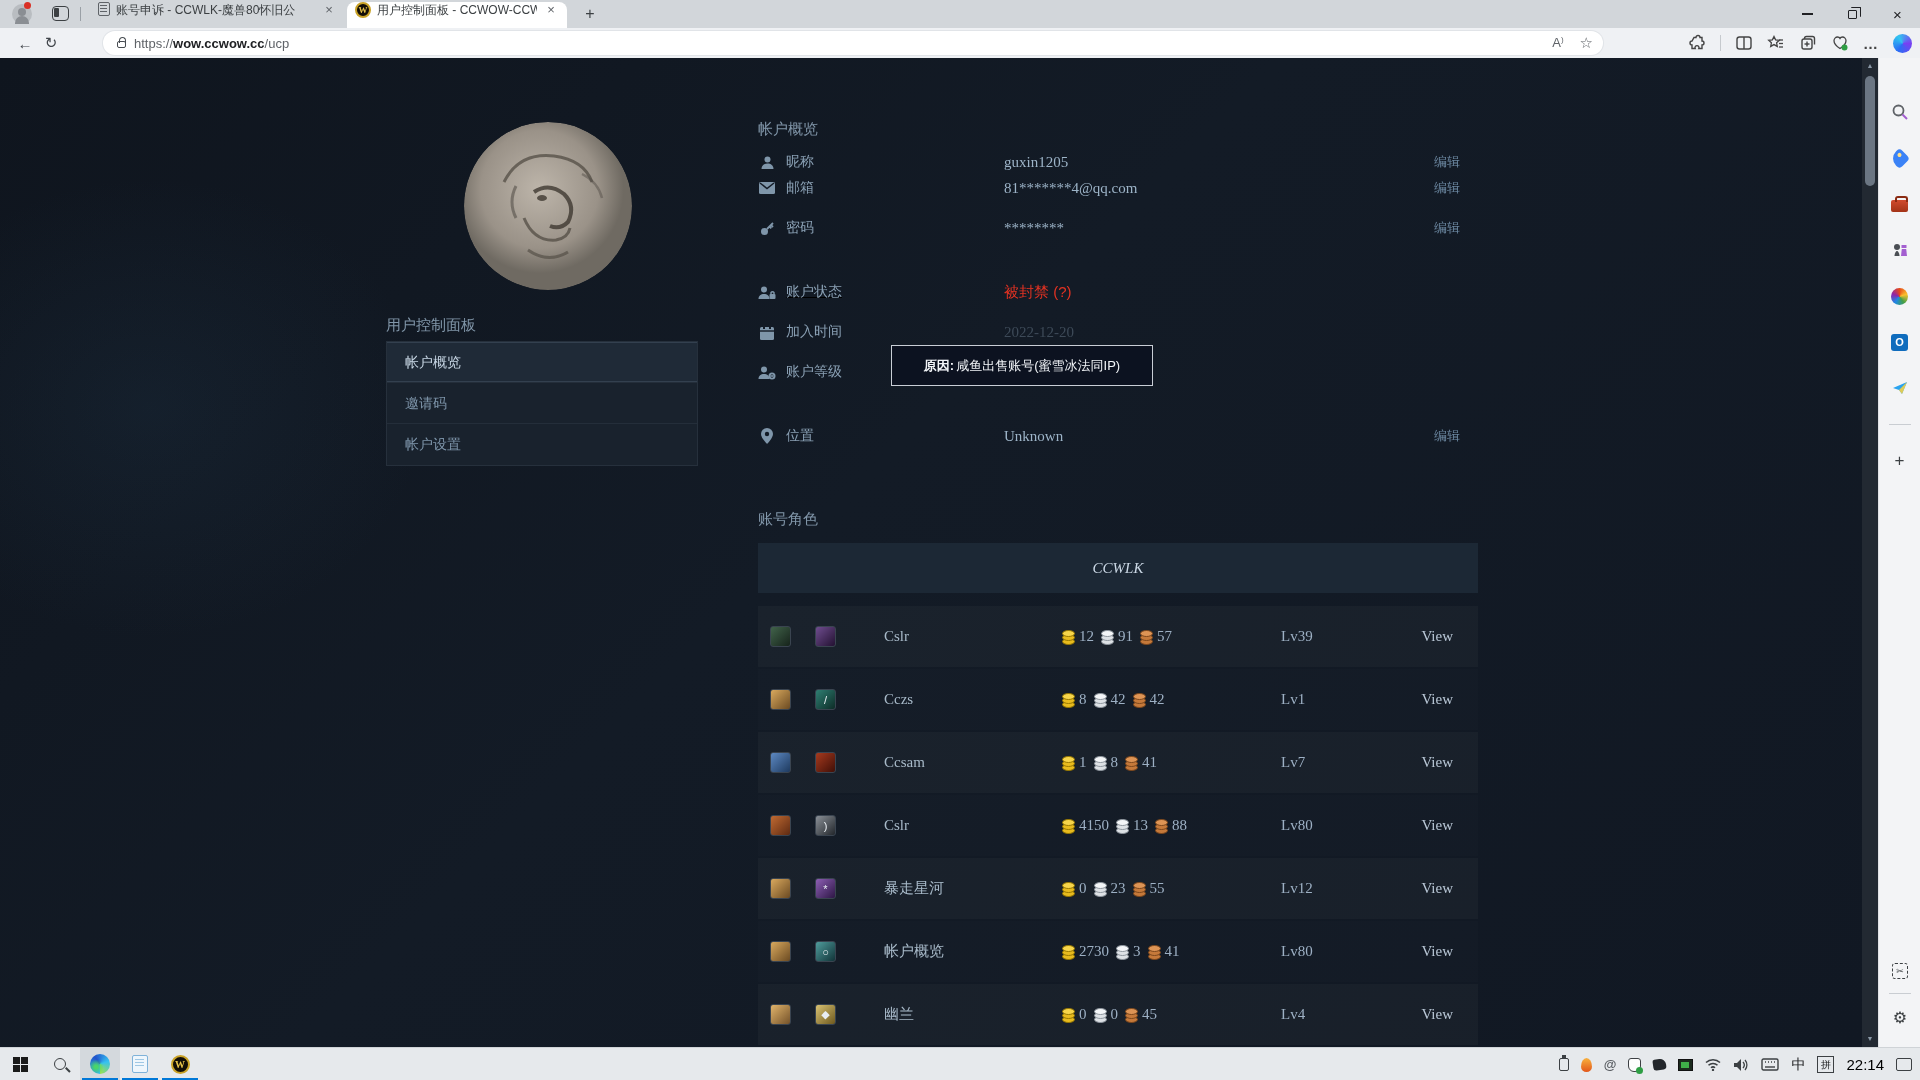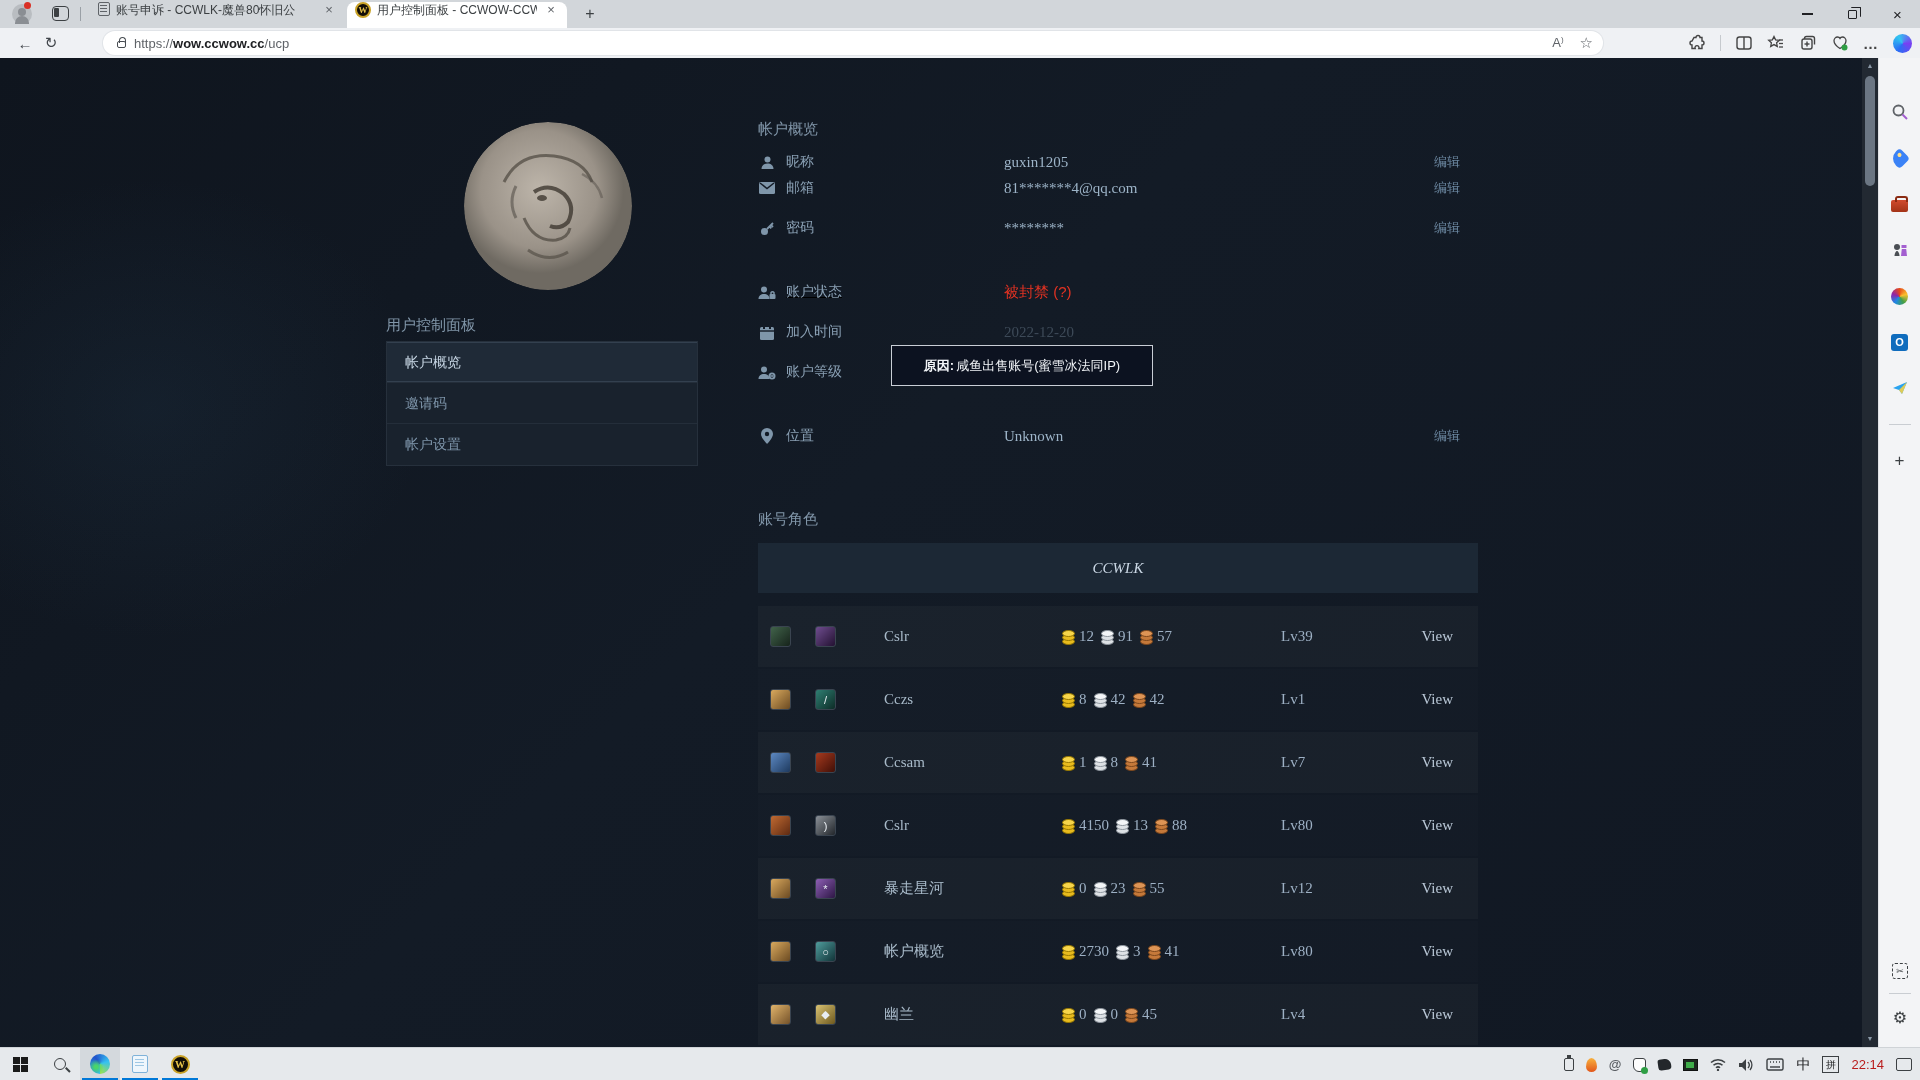--- a/index.html
+++ b/index.html
@@ -130,21 +130,21 @@
   .usb-ico:before { content:""; position:absolute; left:2px; top:-4px; width:4px; height:3px; background:#3c4043; }
   .flame-ico { width:11px; height:14px; background:linear-gradient(#f8b13e,#e2571b); border-radius:50% 50% 50% 50%/62% 62% 38% 38%; }
   .at-ico { font-size:13px; font-weight:bold; color:#5a5e63; }
   .shield-ico { width:13px; height:14px; background:#fdfdfd; border:1.5px solid #3c4043; border-radius:3px 3px 6px 6px; position:relative; }
   .shield-ico:before { content:""; position:absolute; right:-3px; bottom:-3px; width:7px; height:7px; border-radius:50%; background:#2e9e44; }
   .sat-ico { width:13px; height:11px; background:#23272b; border-radius:2px 6px 3px 3px; transform:rotate(-8deg); }
   .rec-ico { width:15px; height:12px; background:#1d2б24; background:#1c2a1e; border:1px solid #111; position:relative; }
   .rec-ico:before { content:""; position:absolute; left:2px; top:2px; width:8px; height:6px; background:#3fae49; }
   .zh-ico { font-size:14px; color:#17181a; }
   .pin-ico-box { width:17px; height:17px; border:1.4px solid #3c4043; font-size:10px; color:#17181a; display:flex; align-items:center; justify-content:center; }
-  .clock { font-size:13px; color:#b91c1c;text-align:center; }
+  .clock { font-size:15px; color:#000000;text-align:center; }
   .notif-ico { width:16px; height:13px; border:1.5px solid #3c4043; border-radius:2px; }
 </style>
 </head>
 <body>
 
 <div id="tabstrip">
   <div class="profile-btn">
       <span class="head"></span>
       <span class="body"></span>
     </div>

